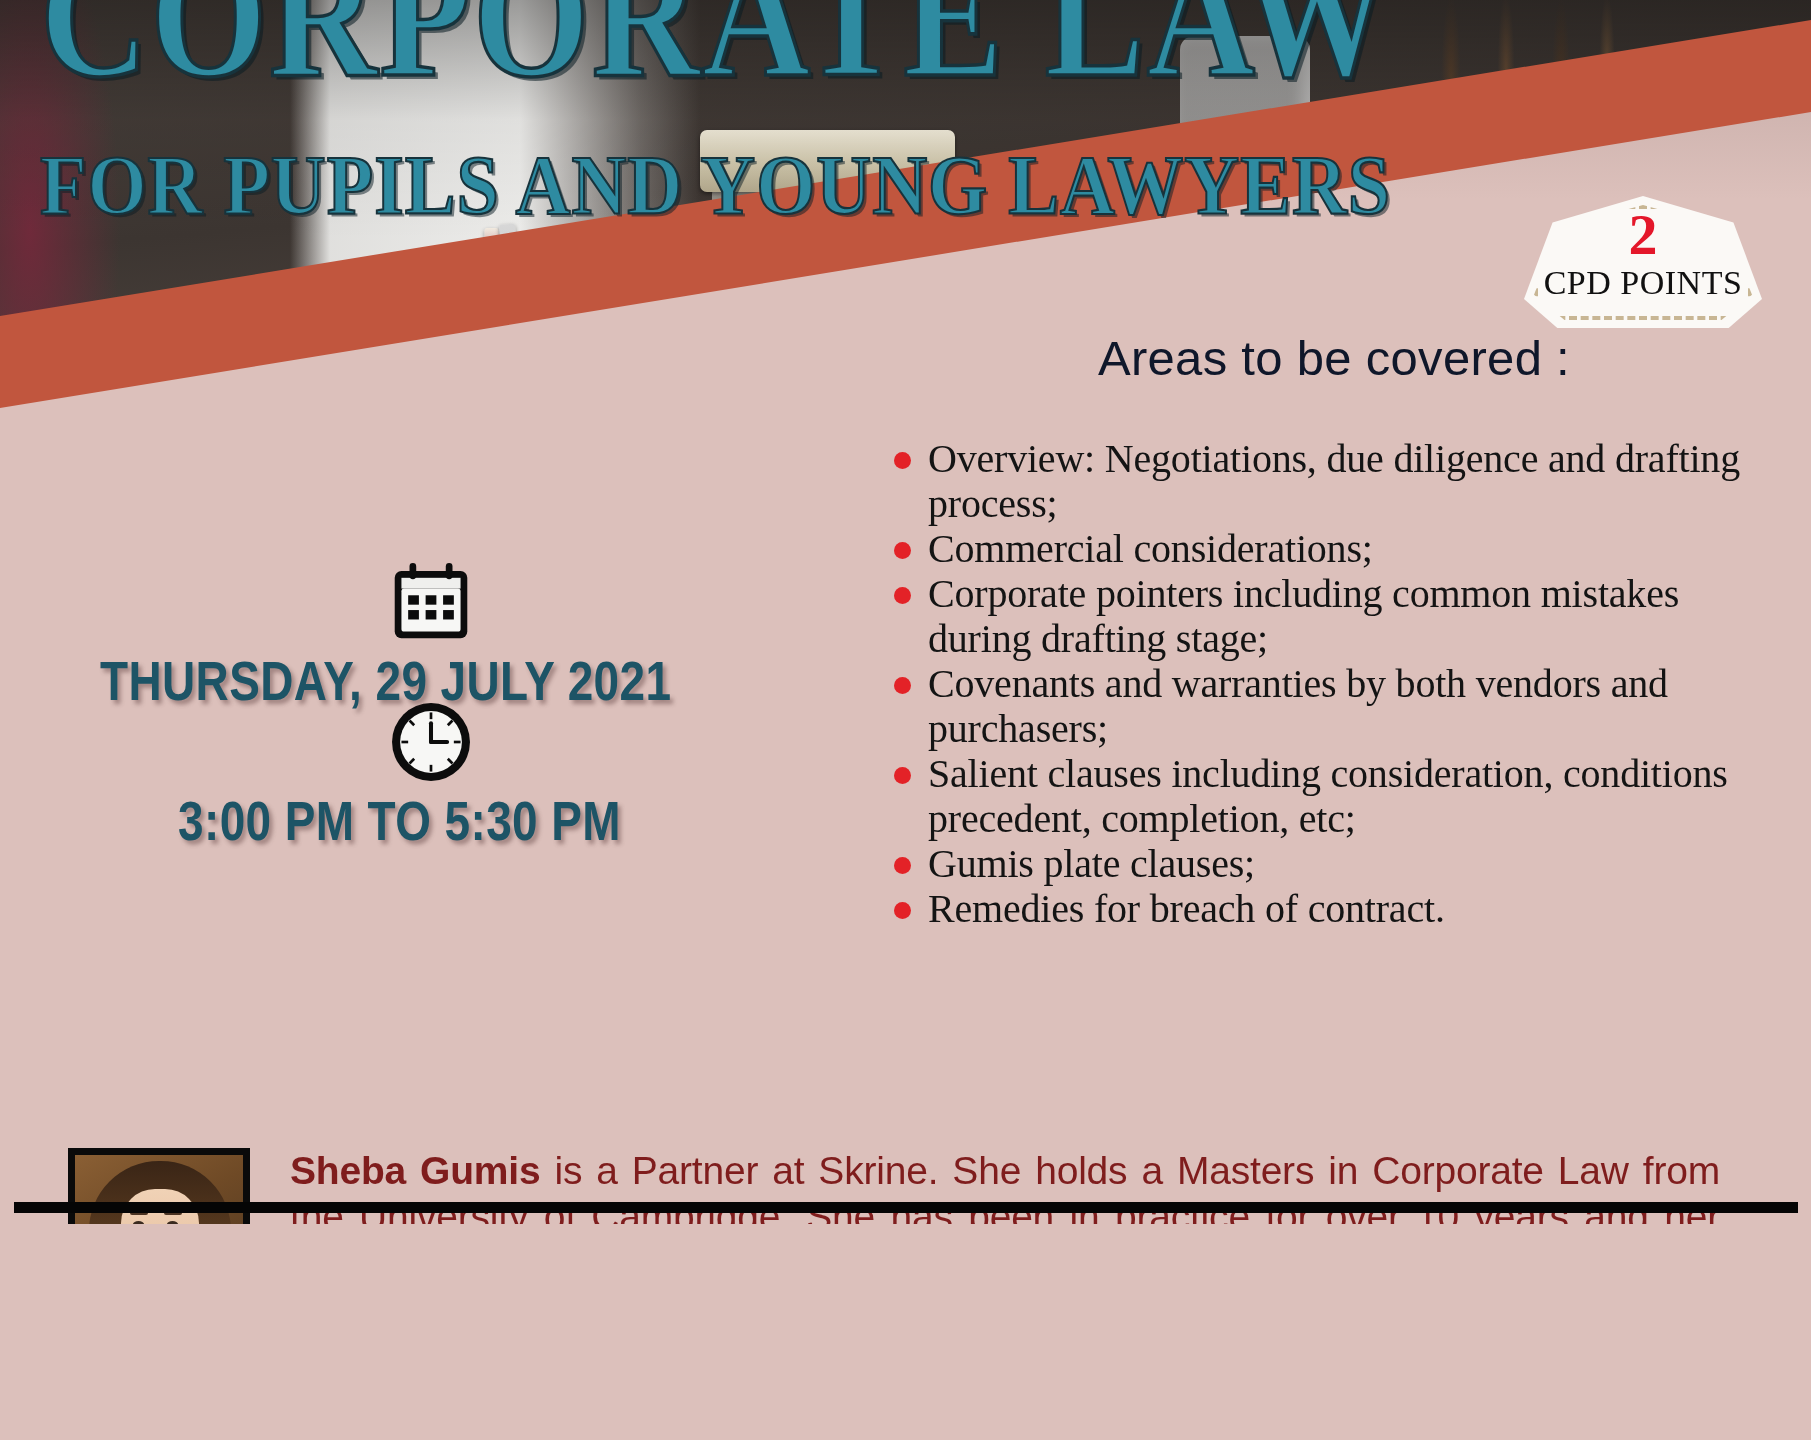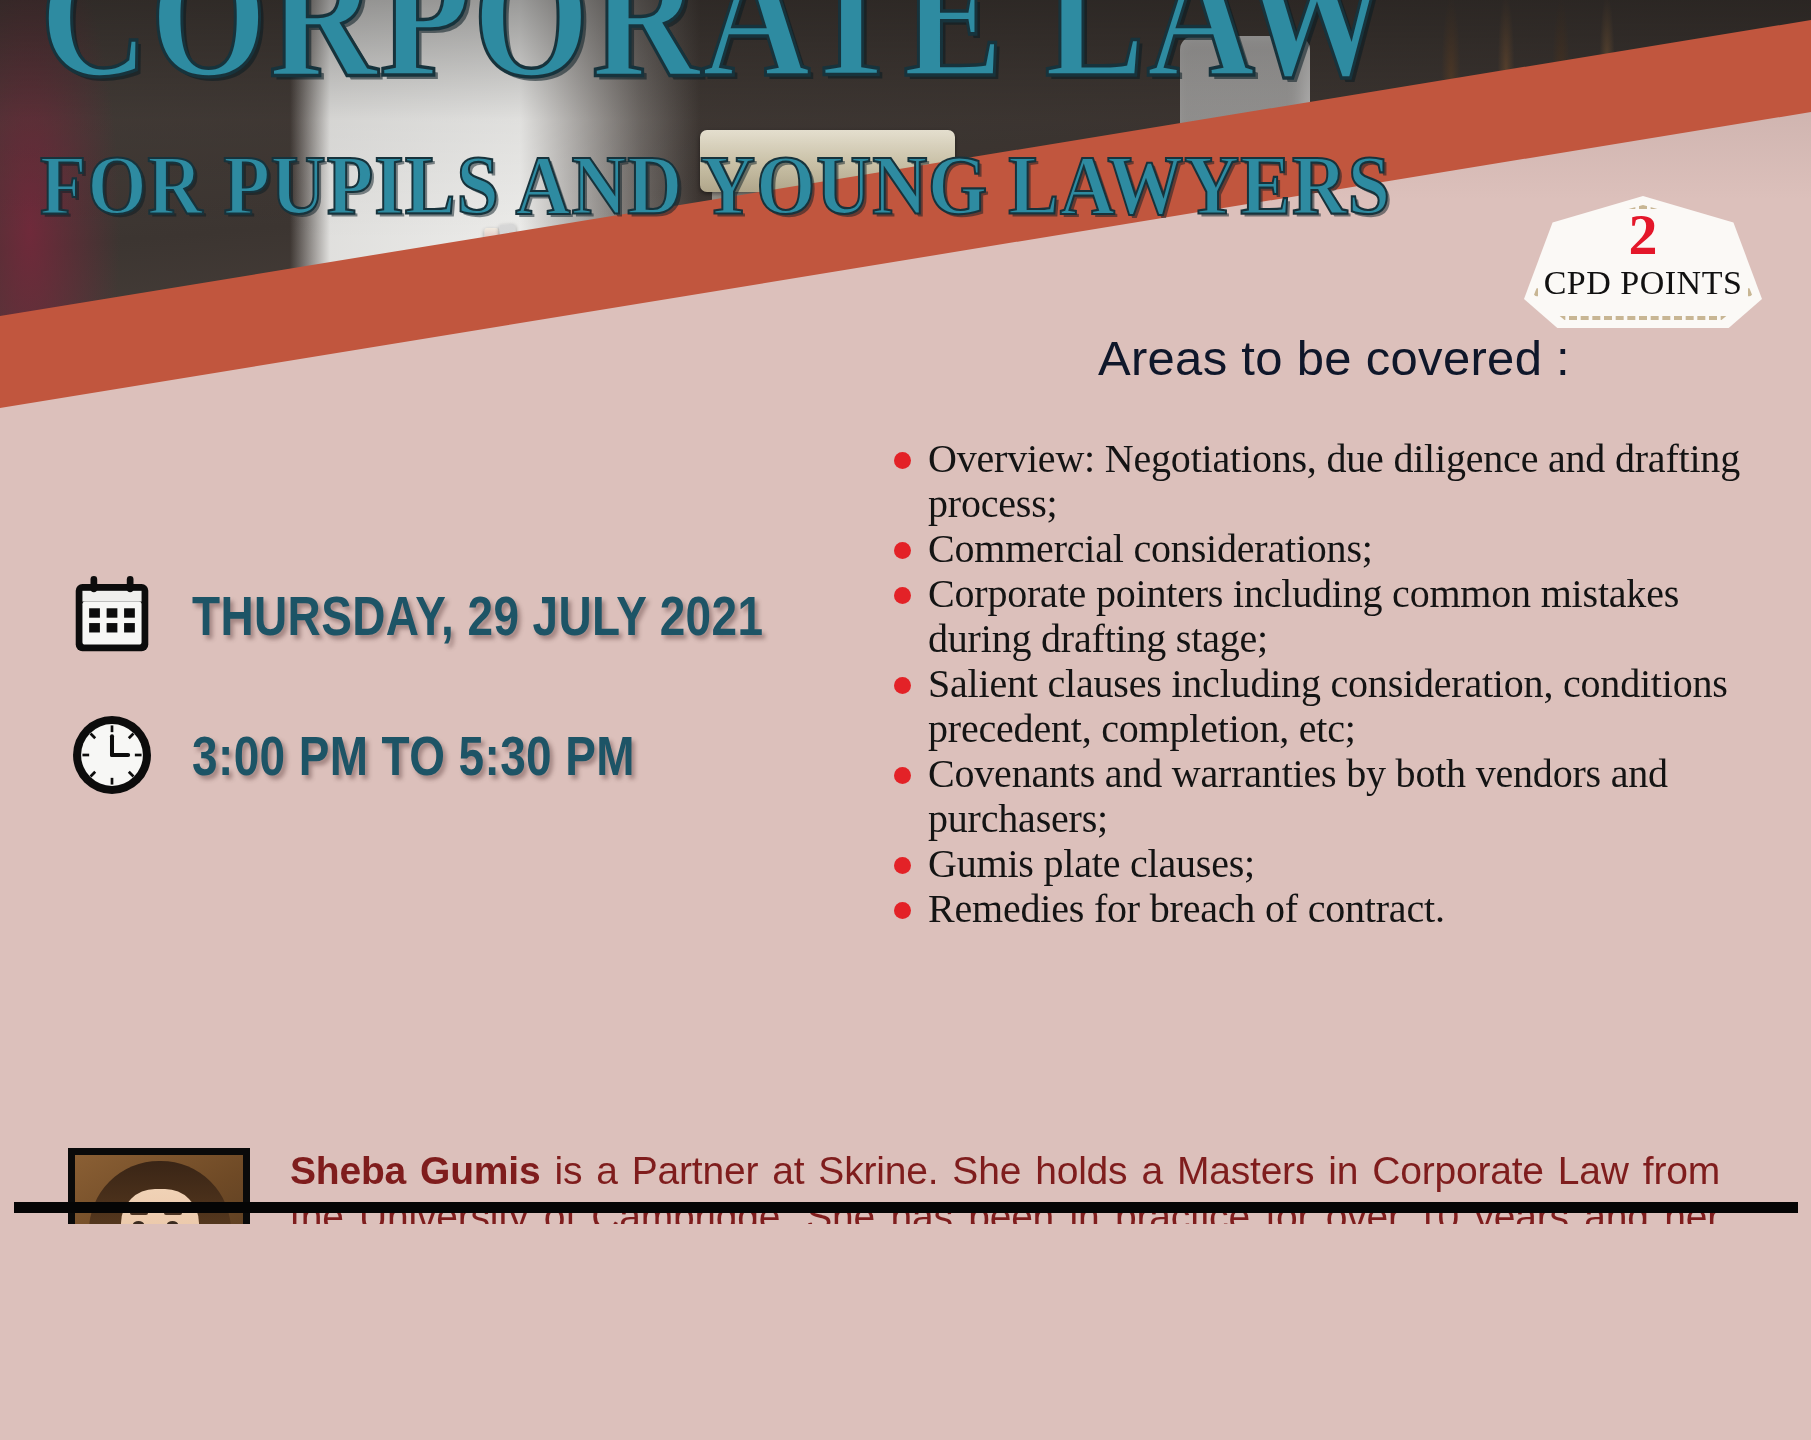--- a/index.html
+++ b/index.html
@@ -160,21 +160,21 @@
   .cpd-lbl {
     position:absolute; left:0; right:0; top:68px;
     text-align:center;
     font-family:"Liberation Serif", serif;
     font-weight:normal; font-size:34px; letter-spacing:.5px;
     color:#111;
   }
 
   
   .details { position:absolute; left:66px; top:556px; z-index:12; }
-  .detail-row { display:flex; align-items:center; height:118px; margin-bottom:22px; }
+  .detail-row { display:flex; align-items:center; height:118px; margin-bottom:22px;flex-direction:column; }
   .detail-icon { width:92px; flex:0 0 92px; display:flex; align-items:center; justify-content:center; }
   .detail-text {
     font-family:"Liberation Sans", sans-serif;
     font-weight:bold;
     font-size:56px;
     letter-spacing:.5px;
     color:#1d5466;
     margin-left:34px;
     transform:scaleX(.82);
     transform-origin:left center;
@@ -351,22 +351,22 @@
 
 
   </div>
 
   <div class="areas">
     <div class="areas-title">Areas to be covered :</div>
     <ul>
       <li>Overview: Negotiations, due diligence and drafting process;</li>
       <li>Commercial considerations;</li>
       <li>Corporate pointers including common mistakes during drafting stage;</li>
+      <li>Covenants and warranties by both vendors and purchasers;</li>
       <li>Salient clauses including consideration, conditions precedent, completion, etc;</li>
-      <li>Covenants and warranties by both vendors and purchasers;</li>
       <li>Gumis plate clauses;</li>
       <li>Remedies for breach of contract.</li>
     </ul>
   </div>
 
   <div class="bio">
     <div class="bio-photo">
       <div class="hair"></div>
       <div class="face"></div>
       <div class="brow l"></div>

